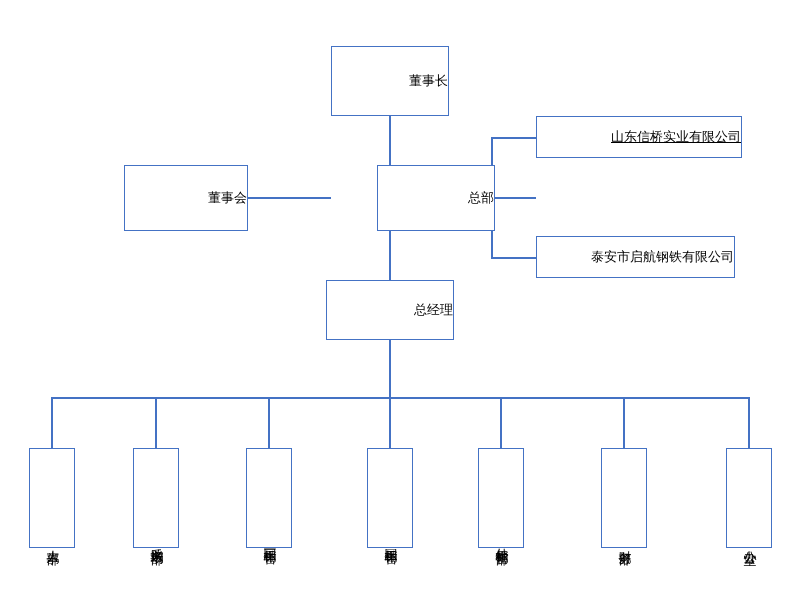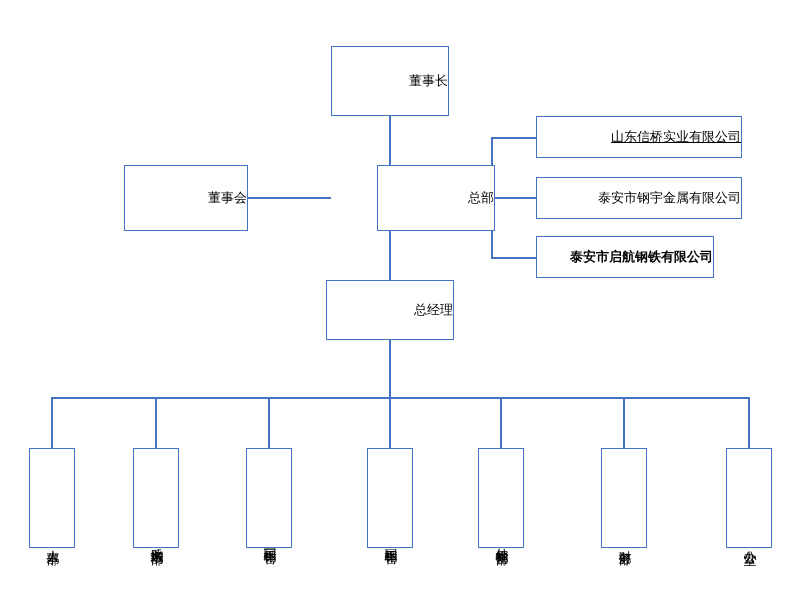--- a/index.html
+++ b/index.html
@@ -76,24 +76,21 @@
   </div>
   <div class="node" style="left:124px; top:165px; width:124px; height:66px;font-family:Liberation Serif, serif;">
     <span>董事会</span>
   </div>
   <div class="node" style="left:331px; top:165px; width:118px; height:66px;margin-left:46px;">
     <span>总部</span>
   </div>
   <div class="node" style="left:536px; top:116px; width:206px; height:42px;text-decoration:underline;">
     <span>山东信桥实业有限公司</span>
   </div>
-  <div class="node" style="left:536px; top:177px; width:206px; height:42px;">
-    <span>泰安市钢宇金属有限公司</span>
-  </div>
-  <div class="node" style="left:536px; top:236px; width:178px; height:42px;font-weight:bold;">
+  <div class="node" style="left:536px; top:236px; width:199px; height:42px;">
     <span>泰安市启航钢铁有限公司</span>
   </div>
   <div class="node" style="left:326px; top:280px; width:128px; height:60px;">
     <span>总经理</span>
   </div>
 
   <div class="node vertical" style="left:29px; top:448px; width:46px; height:100px;">
     <span>人事部</span>
   </div>
   <div class="node vertical" style="left:133px; top:448px; width:46px; height:100px;">

